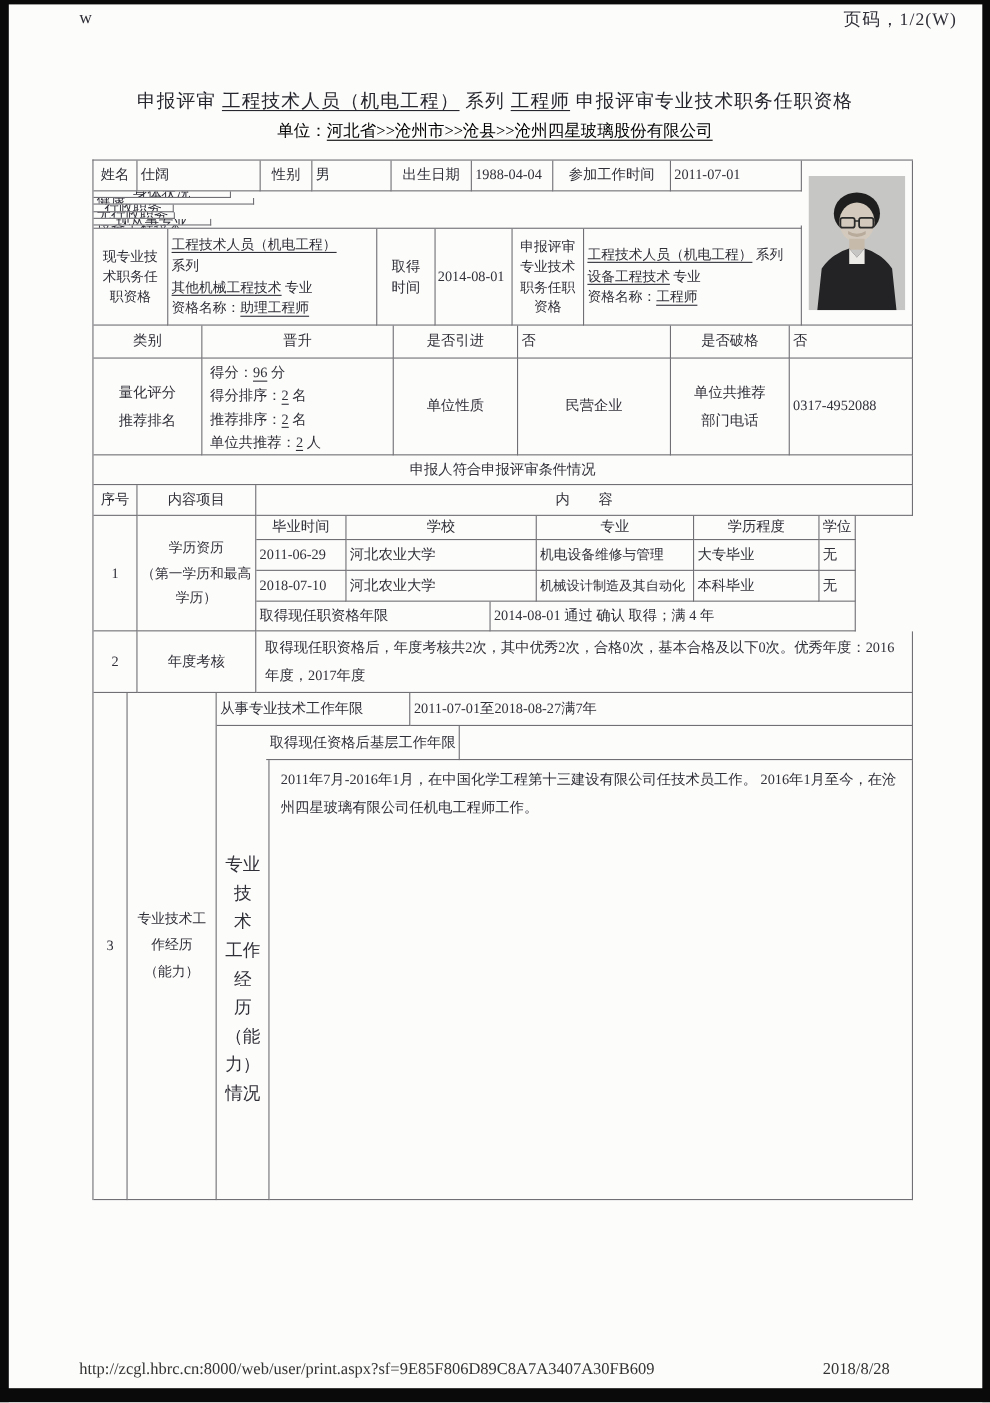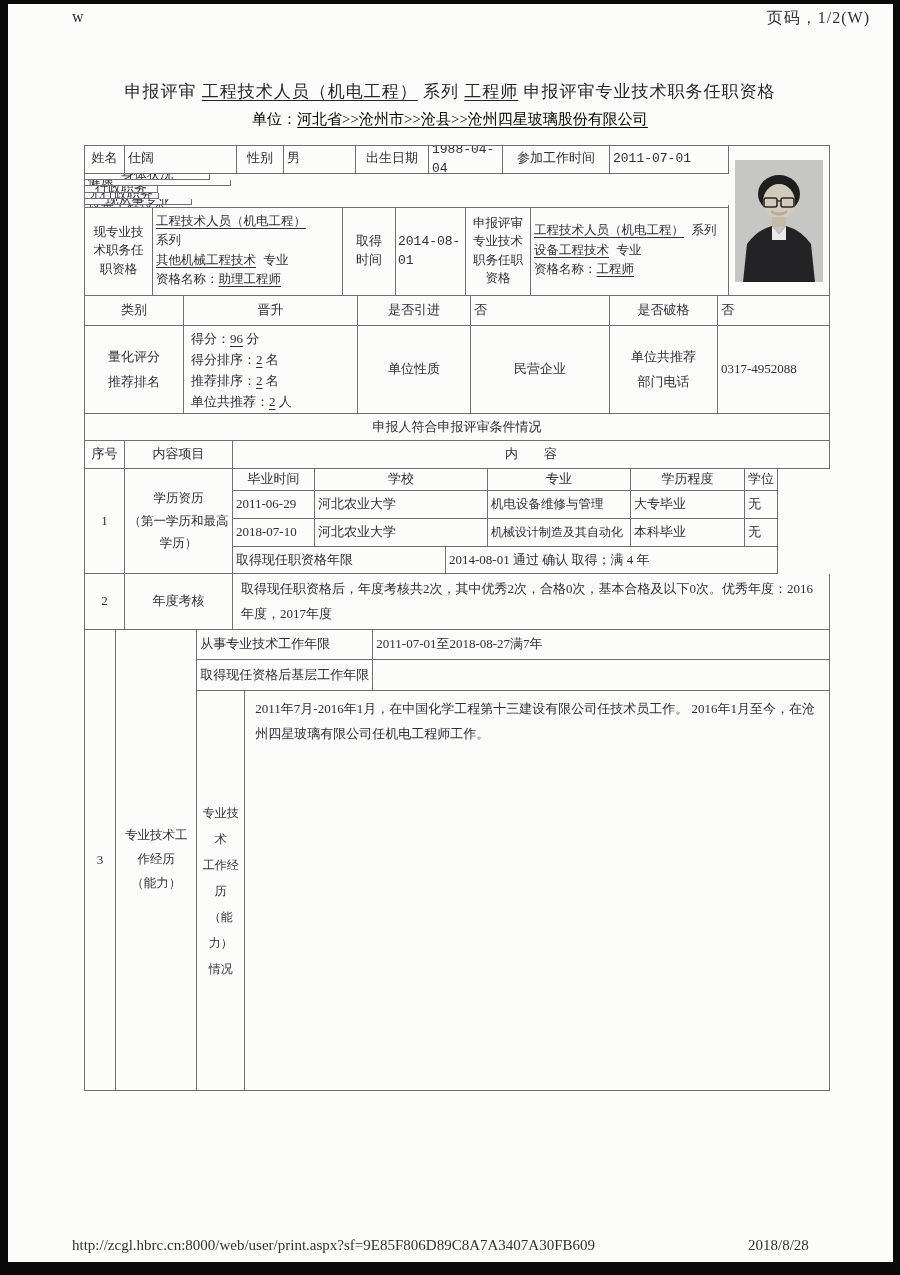--- a/index.html
+++ b/index.html
@@ -25,26 +25,26 @@
   .c{box-sizing:border-box;border-right:1px solid #6f6f74;border-bottom:1px solid #6f6f74;
      display:flex;align-items:center;justify-content:center;text-align:center;
      padding:1px 3px;overflow:hidden;line-height:1.45;}
   .c.left{justify-content:flex-start;text-align:left;}
   .c.topleft{justify-content:flex-start;align-items:flex-start;text-align:left;}
   .c.fill{flex:1;}
   .bl{display:block;}
   .pre{white-space:pre;}
 
   .blockA{display:flex;}
-  .blockA-left{width:644px;display:flex;flex-direction:column;font-family:Liberation Mono, monospace;}
+  .blockA-left{width:644px;display:flex;flex-direction:column;}
   .photo-cell{flex:1;height:150px;box-sizing:border-box;border-right:1px solid #6f6f74;border-bottom:1px solid #6f6f74;
               display:flex;align-items:center;justify-content:center;}
   .rowsub{display:flex;}
   .h28{height:28px;} .h34{height:34px;flex-direction:column;} .h88{height:88px;} .h30{height:30px;} .h27{height:27px;}
-  .h22{height:22px;} .h56{height:56px;} .h31{height:31px;} .h105{height:105px;}
+  .h22{height:22px;} .h56{height:56px;} .h31{height:31px;margin-left:45px;} .h105{height:105px;}
 
   .qual-lines{line-height:1.55;font-size:12.5px;}
   .score-lines{line-height:21px;font-size:13px;}
   .vert{display:flex;flex-direction:column;justify-content:center;align-items:center;line-height:26px;}
   .exp-text{line-height:1.9;padding:6px 10px;font-size:13px;text-align:left;}
 
   .footer{position:absolute;left:0;top:1237px;width:900px;font-size:15px;color:#333;z-index:10;}
   .footer .url{position:absolute;left:72px;white-space:nowrap;}
   .footer .date{position:absolute;left:748px;}
 </style>
@@ -233,21 +233,21 @@
       <div class="fill" style="display:flex;flex-direction:column">
         <div class="rowsub h30">
           <div class="c left" style="width:176px">从事专业技术工作年限</div>
           <div class="c left fill">2011-07-01至2018-08-27满7年</div>
         </div>
         <div class="rowsub h31">
           <div class="c left" style="width:176px">取得现任资格后基层工作年限</div>
           <div class="c left fill"></div>
         </div>
         <div class="rowsub" style="flex:1">
-          <div class="c vert" style="width:48px;font-size:12px">
+          <div class="c vert" style="width:48px;font-size:16px">
             <span class="bl">专业技</span>
             <span class="bl">术</span>
             <span class="bl">工作经</span>
             <span class="bl">历</span>
             <span class="bl">（能</span>
             <span class="bl">力）</span>
             <span class="bl">情况</span>
           </div>
           <div class="c topleft fill exp-text">2011年7月-2016年1月，在中国化学工程第十三建设有限公司任技术员工作。 2016年1月至今，在沧州四星玻璃有限公司任机电工程师工作。</div>
         </div>

